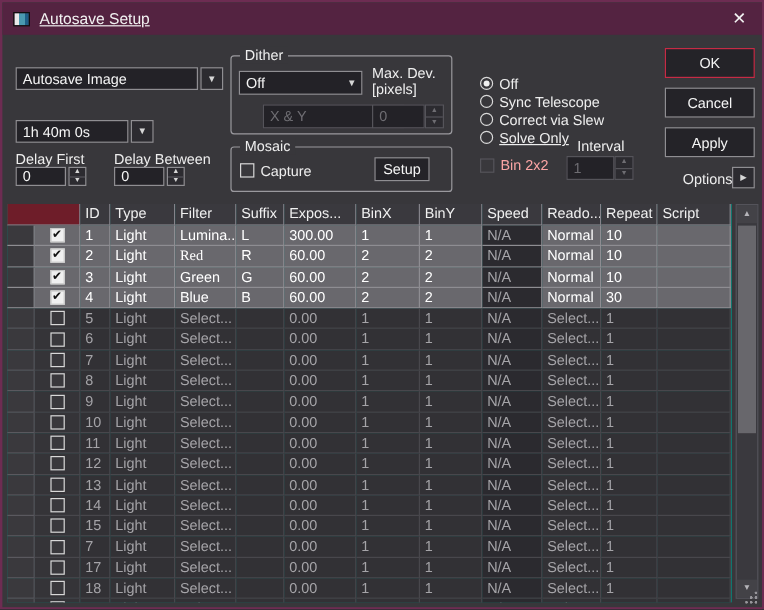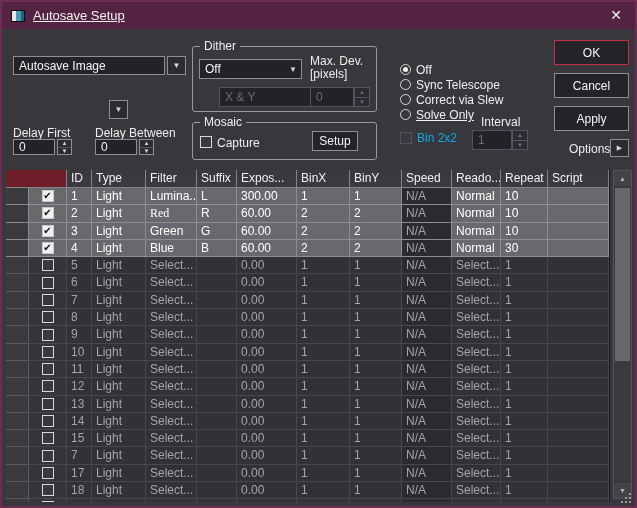--- a/index.html
+++ b/index.html
@@ -53,21 +53,21 @@
     display:flex; align-items:center; justify-content:center;
   }
   .btn.default { border-color:#c62b45; }
 
   .checkbox { position:absolute; width:12px; height:12px; border:1px solid #d8d8d8; background:#39383c; }
   .checkbox.dis { border-color:#55545a; }
   .radio { position:absolute; width:11px; height:11px; border:1px solid #d8d8d8; border-radius:50%; background:transparent; }
   .radio.on::after { content:""; position:absolute; left:2px; top:2px; width:5px; height:5px; border-radius:50%; background:#f0f0f0; }
 
   
-  .grid { position:absolute; left:4px; top:168px; width:604px; height:332px; overflow:hidden; background:#0f172a; }
+  .grid { position:absolute; left:4px; top:168px; width:604px; height:332px; overflow:hidden; background:#0f766e; }
   .grid-row { display:flex; height:17.3px; }
   .grid-row.grid-header { height:18px; }
   .gc { flex:none; padding-left:4px; line-height:16px; font-size:12px; overflow:hidden; white-space:nowrap;
         border-right:1px solid #48474c; border-bottom:1px solid #48474c; }
   .grid-header .gc { background:#3a393e; color:#f0f0f0; border-right-color:#84838a; border-bottom-color:#84838a; }
   .grid-header .hsel { background:#6e1d29; }
   .grid-row.dim .gc { background:#323135; color:#a5a4a8; }
   .grid-row.sel .gc { background:#69686d; color:#ffffff; border-right-color:#8e8d92; border-bottom-color:#8e8d92; }
   .grid-row .row-selector { background:#3a393d !important; border-right-color:#5a595f; border-bottom-color:#5a595f; }
   .grid-row .check-cell { display:flex; align-items:center; justify-content:center; padding-left:0; }
@@ -103,20 +103,23 @@
     <span class="app-icon"></span>
     <span class="title-text">Autosave Setup</span>
     <span class="close-x">✕</span>
   </div>
 
   <div class="field" style="left:11px; top:54px; width:152px; height:19px;">
     <span>Autosave Image</span>
   </div>
   <div class="arrowbtn" style="left:165px; top:54px; width:19px; height:19px;">▼</div>
 
+  <div class="field" style="left:11px; top:98px; width:94px; height:19px;">
+    <span>1h 40m 0s</span>
+  </div>
   <div class="arrowbtn" style="left:107px; top:98px; width:19px; height:19px;">▼</div>
 
   <div class="lbl" style="left:11px; top:124px;">Delay First</div>
   <div class="lbl" style="left:93px; top:124px;">Delay Between</div>
   <div class="field" style="left:11px; top:137px; width:42px; height:16px;">
     <span>0</span>
   </div>
   <div class="spinbox" style="left:55px; top:137px; width:15px; height:16px;">
     <span>▲</span>
     <span>▼</span>
@@ -160,21 +163,21 @@
   <span class="radio on" style="left:398px; top:62px;"></span>
   <div class="lbl" style="left:414px; top:61px;">Off</div>
   <span class="radio" style="left:398px; top:77px;"></span>
   <div class="lbl" style="left:414px; top:76px;">Sync Telescope</div>
   <span class="radio" style="left:398px; top:92px;"></span>
   <div class="lbl" style="left:414px; top:91px;">Correct via Slew</div>
   <span class="radio" style="left:398px; top:107px;"></span>
   <div class="lbl" style="left:414px; top:106px;text-decoration:underline;">Solve Only</div>
   <div class="lbl" style="left:479px; top:113px;">Interval</div>
   <span class="checkbox dis" style="left:398px; top:130px;"></span>
-  <div class="lbl" style="left:415px; top:129px; color:#0ea5e9;">Bin 2x2</div>
+  <div class="lbl" style="left:415px; top:129px; color:#fca5a5;">Bin 2x2</div>
   <div class="field disabled" style="left:470px; top:128px; width:40px; height:20px;">
     <span>1</span>
   </div>
   <div class="spinbox dis" style="left:510px; top:128px; width:16px; height:20px;">
     <span>▲</span>
     <span>▼</span>
   </div>
 
   <div class="btn" style="left:552px; top:71px;">Cancel</div>
   <div class="btn default" style="left:552px; top:38px;">OK</div>

